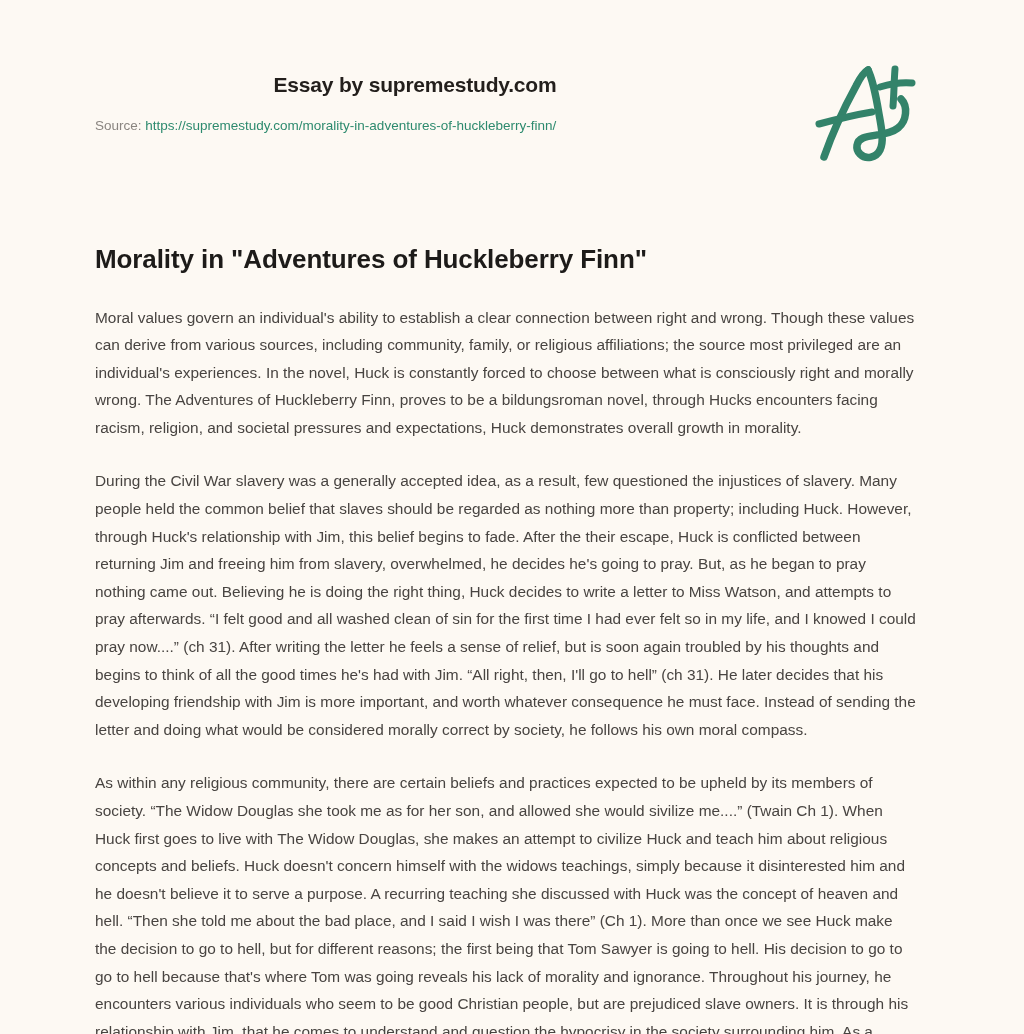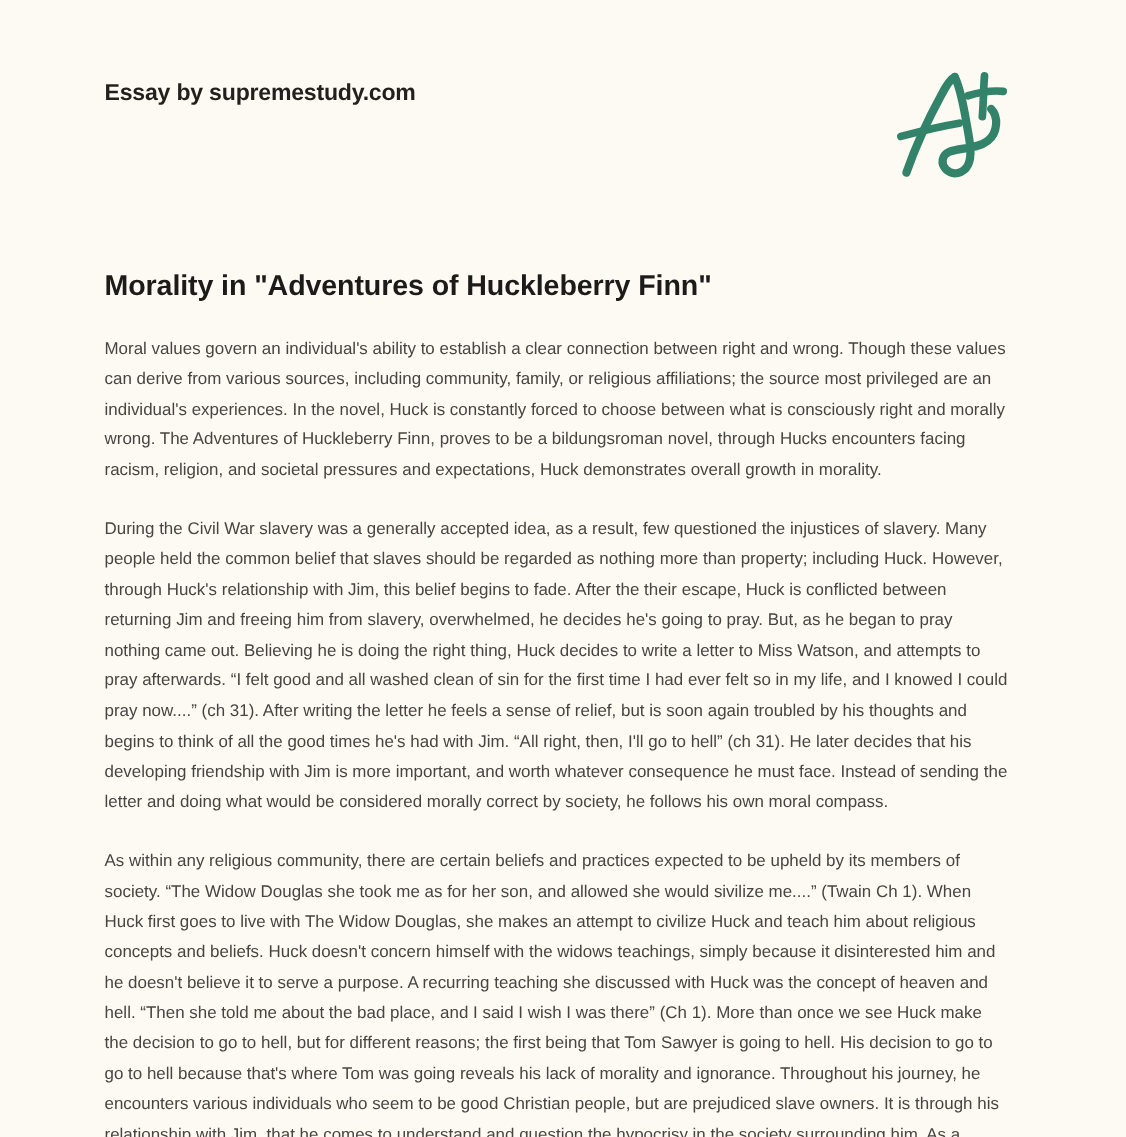--- a/index.html
+++ b/index.html
@@ -40,20 +40,21 @@
     width: 640px;
   }
 
   .brand-title {
     font-size: 21px;
     font-weight: bold;
     color: #231f1c;
     letter-spacing: -0.2px;
     line-height: 1.2;
     margin: 0;
+    text-align: center;
   }
 
   .source-line {
     margin-top: 20px;
     font-size: 13.5px;
     line-height: 1.3;
     white-space: nowrap;
   }
 
   .source-label {
@@ -116,20 +117,24 @@
 </head>
 <body>
 
 <div class="page">
 
   <div class="header">
 
     <div class="brand-block">
       <h2 class="brand-title">Essay by supremestudy.com</h2>
 
+      <div class="source-line">
+        <span class="source-label">Source:</span>
+        <span class="source-url">https://supremestudy.com/morality-in-adventures-of-huckleberry-finn/</span>
+      </div>
     </div>
 
     <div class="logo">
       <svg viewBox="0 0 118 112" xmlns="http://www.w3.org/2000/svg" fill="none" stroke="#33836a" stroke-linecap="round" stroke-linejoin="round">
 
         <path d="M18 101 C 26 78, 38 52, 50 30 C 54 22, 58 16, 62 14" stroke-width="7.5"></path>
 
         <path d="M62 14 C 66 22, 70 40, 73 58 C 76 74, 78 86, 74 94
                  C 70 102, 60 104, 54 98 C 49 93, 50 85, 57 82
                  C 66 78, 82 80, 92 72 C 101 65, 102 50, 95 43" stroke-width="7.5"></path>

